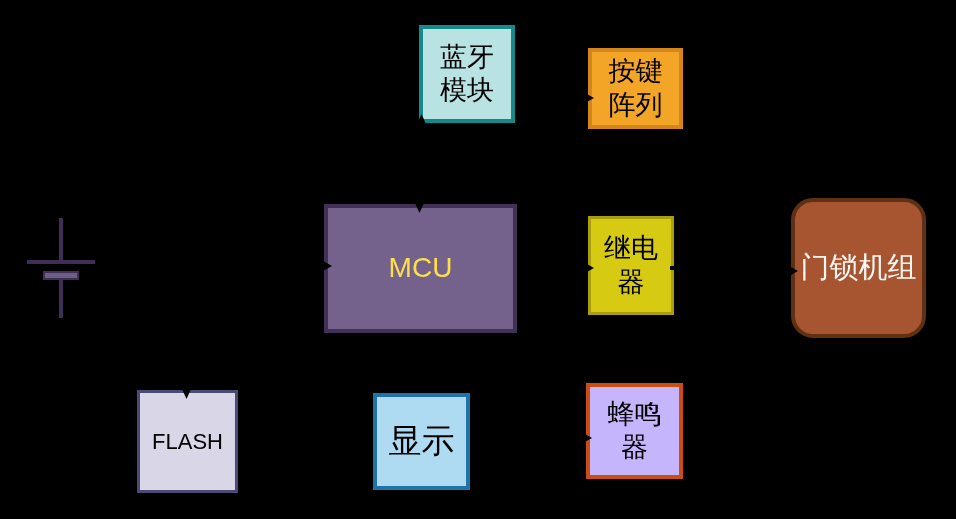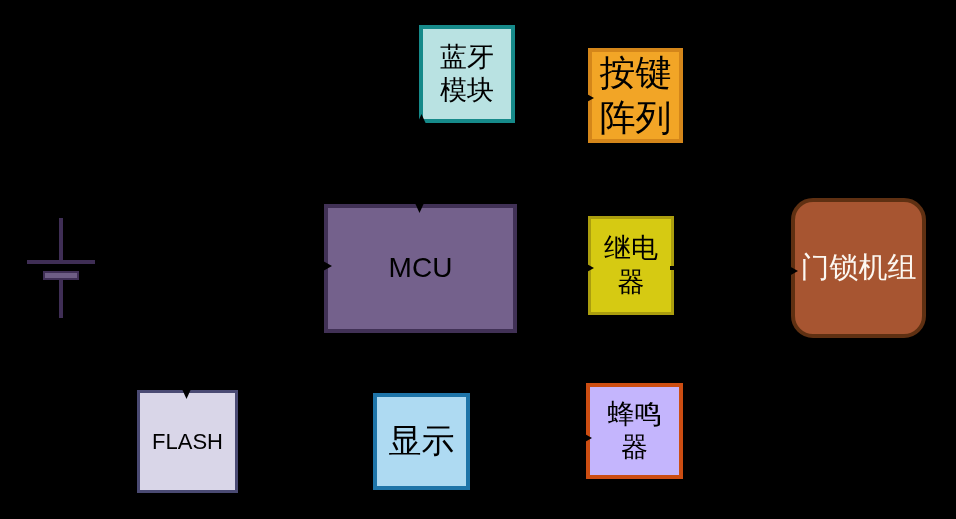--- a/index.html
+++ b/index.html
@@ -25,21 +25,21 @@
     flex-direction: column;
     align-items: center;
     justify-content: center;
     text-align: center;
     line-height: 1.24;
     z-index: 1;
   }
   .block .line { white-space: nowrap; }
 
   .b0 { left: 373px; top: 25px;  width: 96px;  height: 98px;  border-width: 4px; font-size: 27px; margin-left: 46px; } 
-  .b1 { left: 588px; top: 48px;  width: 95px;  height: 95px;  border-width: 4px; font-size: 36px; } 
+  .b1 { left: 588px; top: 48px;  width: 95px;  height: 81px;  border-width: 4px; font-size: 27px; } 
   .b2 { left: 142px; top: 215px; width: 106px; height: 107px; border-width: 3px; font-size: 28px; } 
   .b3 { left: 324px; top: 204px; width: 193px; height: 129px; border-width: 4px; font-size: 28px; } 
   .b4 { left: 588px; top: 216px; width: 86px;  height: 99px;  border-width: 3px; font-size: 27px; } 
   .b5 { left: 791px; top: 198px; width: 135px; height: 140px; border-width: 4px; font-size: 29px; } 
   .b6 { left: 137px; top: 390px; width: 101px; height: 103px; border-width: 3px; font-size: 22px; } 
   .b7 { left: 373px; top: 393px; width: 97px;  height: 97px;  border-width: 4px; font-size: 33px; } 
   .b8 { left: 586px; top: 383px; width: 97px;  height: 96px;  border-width: 4px; font-size: 27px; } 
 
   
   .batt-part { position: absolute; z-index: 1; }
@@ -81,21 +81,21 @@
     <div class="line">蓝牙</div>
     <div class="line">模块</div>
   </div>
 
   <div class="block b1" style="background-color: rgb(242, 165, 38); border-color: rgb(212, 134, 26); color: rgb(0, 0, 0);">
     <div class="line">按键</div>
     <div class="line">阵列</div>
   </div>
 
 
-  <div class="block b3" style="background-color: rgb(116, 97, 140); border-color: rgb(65, 49, 86); color: #000000;">
+  <div class="block b3" style="background-color: rgb(116, 97, 140); border-color: rgb(65, 49, 86); color: #fde047;">
     <div class="line">MCU</div>
   </div>
 
   <div class="block b4" style="background-color: rgb(214, 202, 18); border-color: rgb(171, 158, 14); color: rgb(0, 0, 0);">
     <div class="line">继电</div>
     <div class="line">器</div>
   </div>
 
   <div class="block b5" style="background-color: rgb(167, 85, 49); border-color: rgb(95, 48, 18); color: rgb(252, 248, 242); border-radius: 22px;">
     <div class="line">门锁机组</div>

